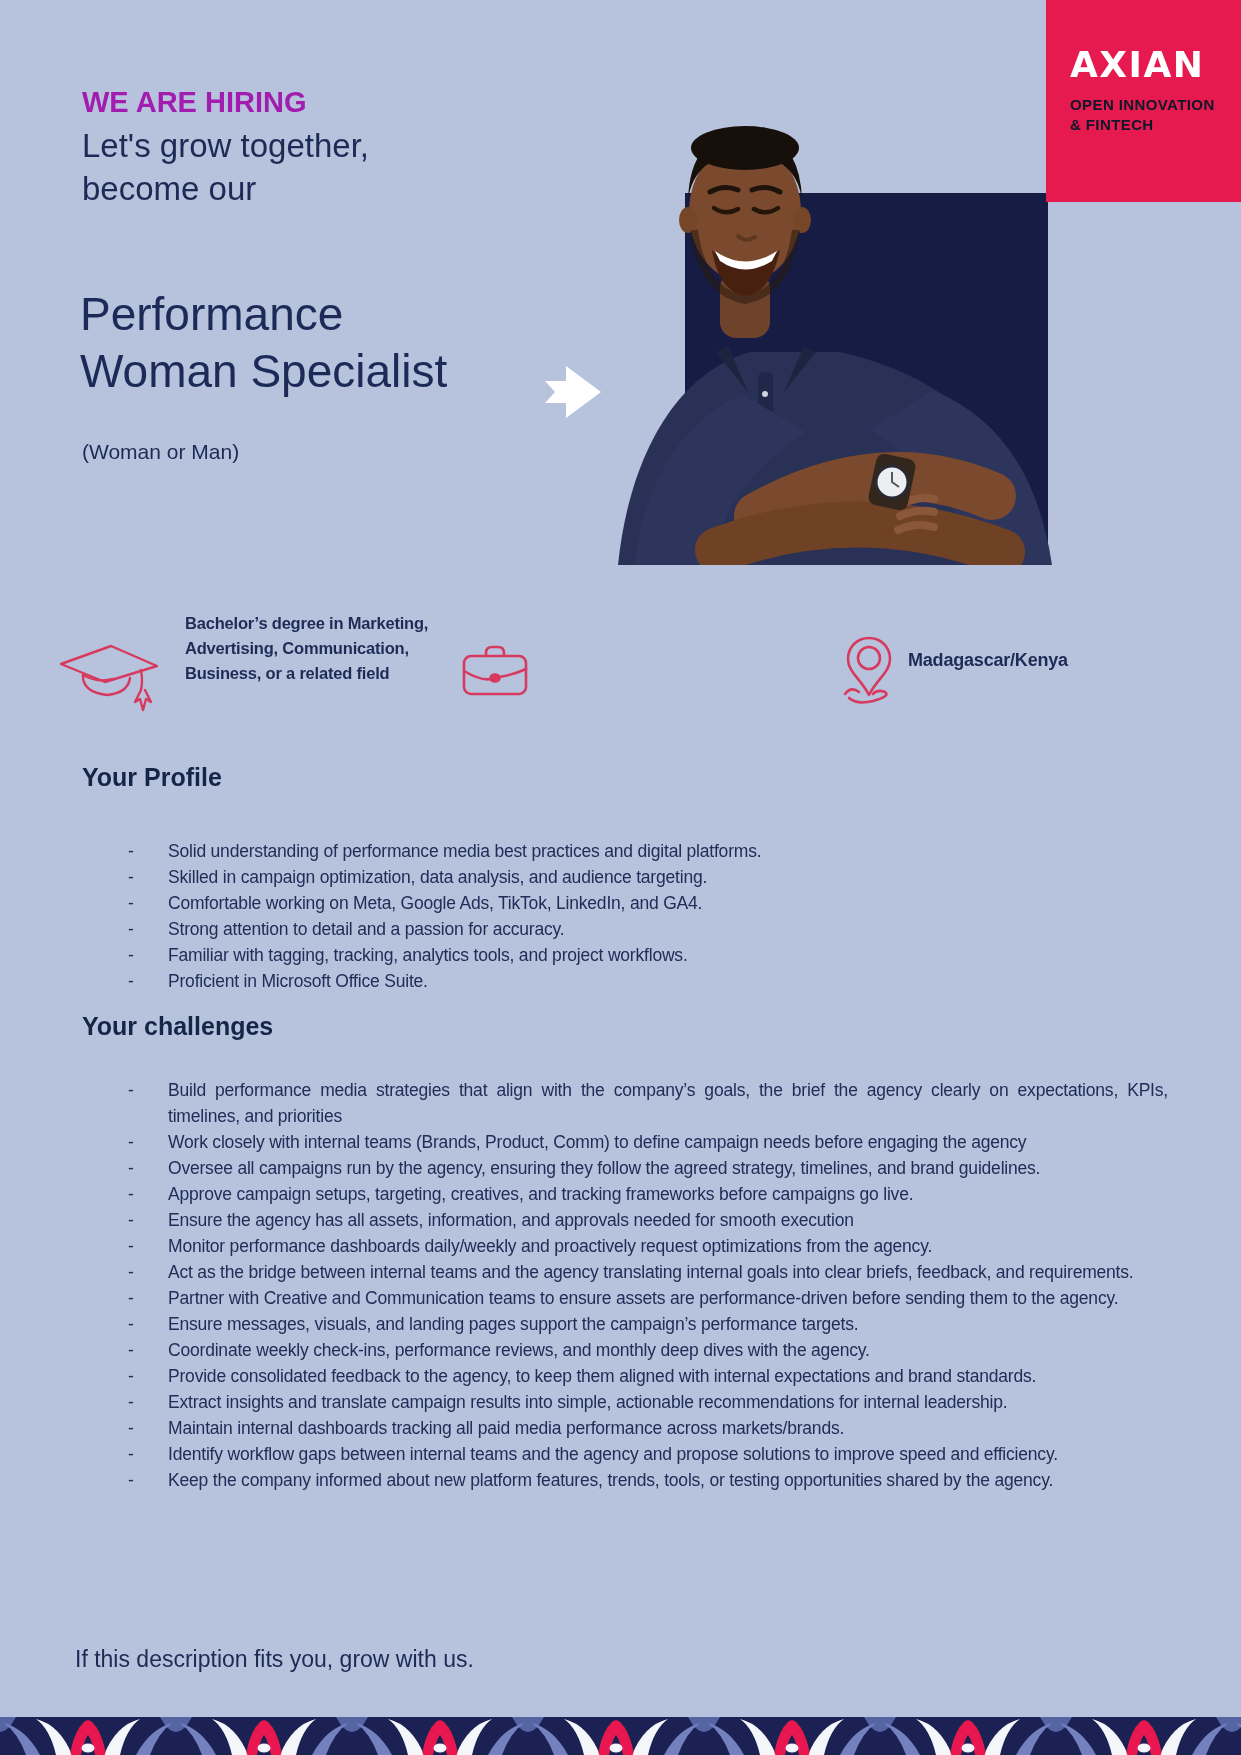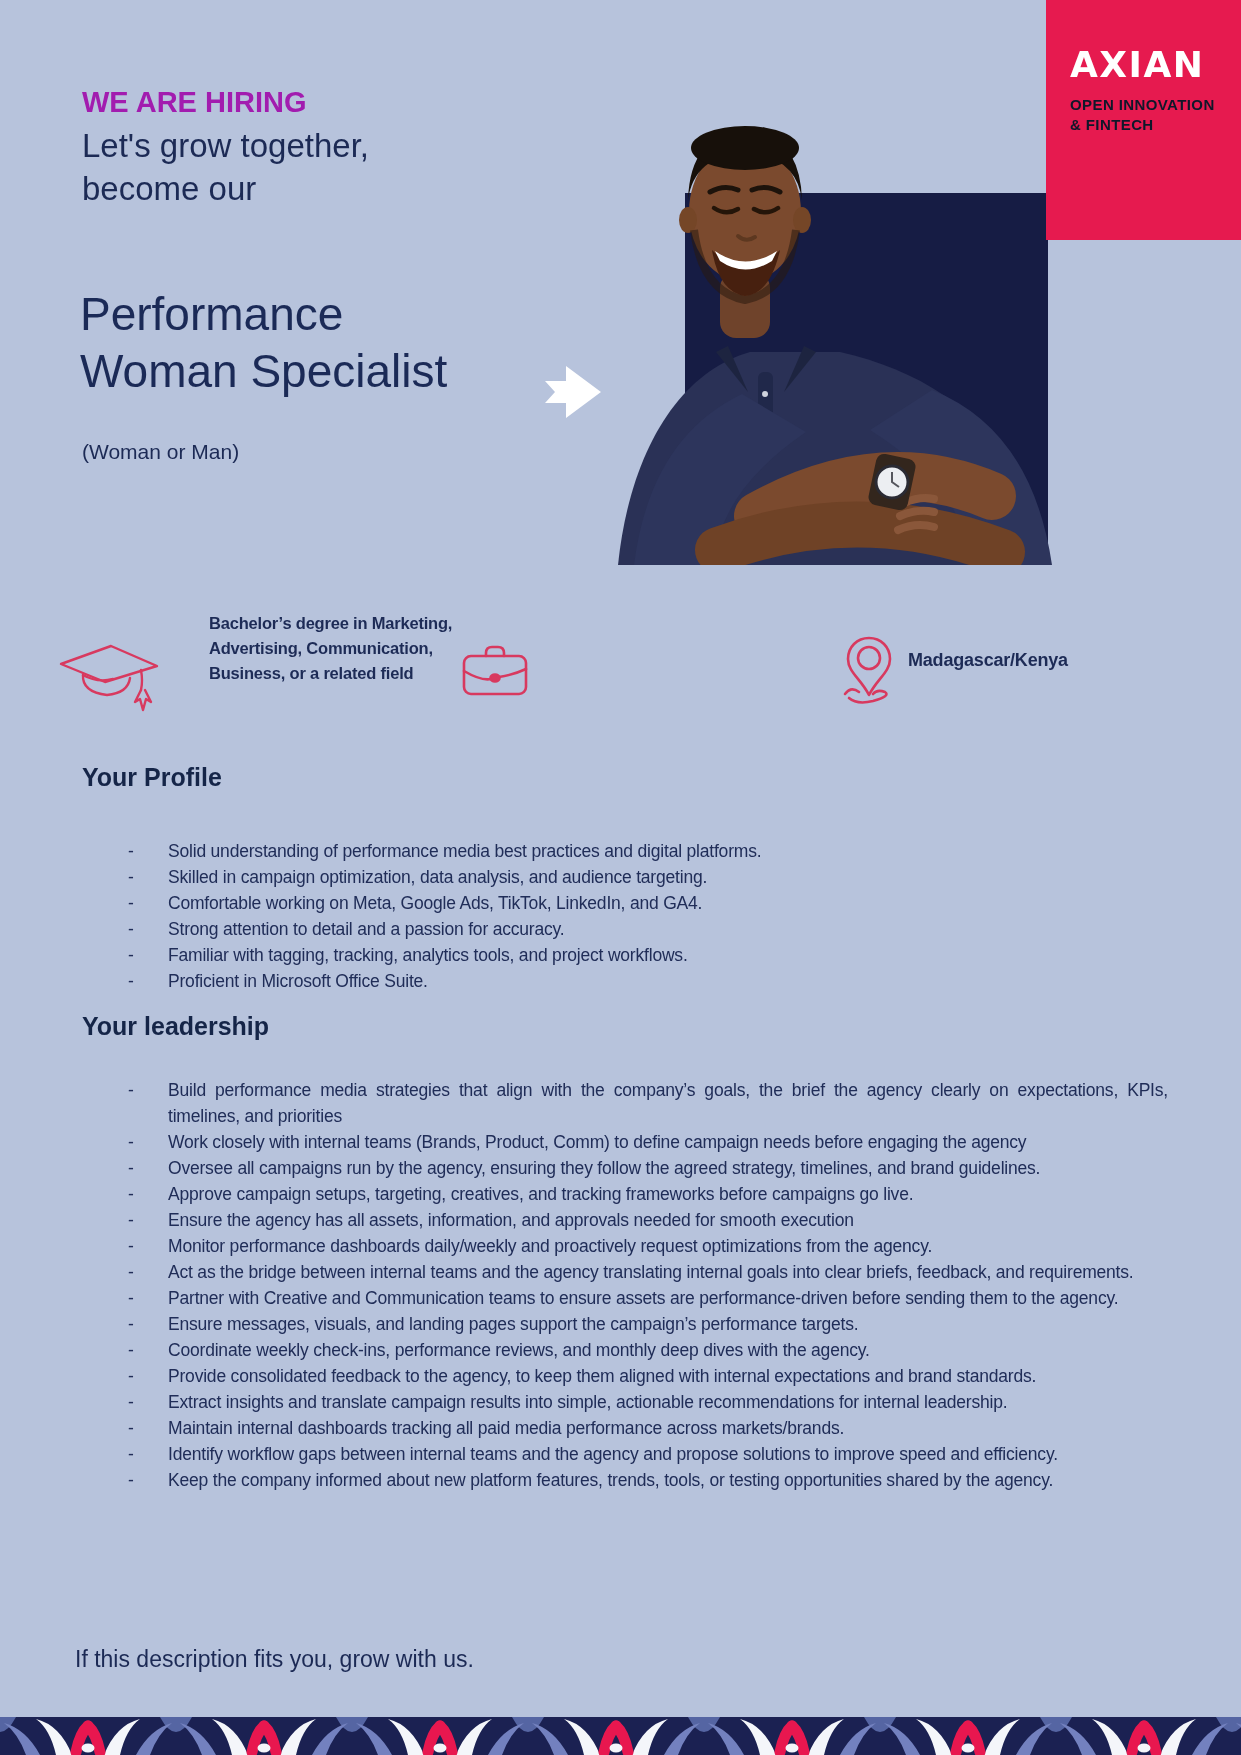--- a/index.html
+++ b/index.html
@@ -1,40 +1,40 @@
 <!DOCTYPE html>
 <html><head>
 <meta charset="utf-8">
 <style>
   html,body{margin:0;padding:0;}
   body{width:1241px;height:1755px;font-family:"Liberation Sans",sans-serif;}
   .page{position:relative;width:1241px;height:1755px;background:#b7c3dc;overflow:hidden;}
 
   
-  .brand-box{position:absolute;left:1046px;top:0;width:195px;height:240px;background:#e61a4f;}
+  .brand-box{position:absolute;left:1046px;top:0;width:195px;height:202px;background:#e61a4f;}
   .brand-logo{position:absolute;left:24px;top:44px;color:#ffffff;font-weight:bold;
               font-size:36px;letter-spacing:1.5px;font-family:"DejaVu Sans","Liberation Sans",sans-serif;}
   .brand-tag{position:absolute;left:24px;color:#0f172a;font-weight:bold;font-size:15px;letter-spacing:.4px;}
   .brand-tag.t1{top:96px;} .brand-tag.t2{top:116px;}
 
   
   .kicker{position:absolute;left:82px;top:86px;font-size:29px;font-weight:bold;color:#a21caf;}
   .intro{position:absolute;left:82px;top:124px;font-size:33px;color:#1c2a55;line-height:43px;}
   .job-title{position:absolute;left:80px;top:286px;font-size:46px;color:#1b2a57;line-height:57px;}
   .job-subtitle{position:absolute;left:82px;top:440px;font-size:21px;color:#1c2a55;}
 
   
   .photo-box{position:absolute;left:685px;top:193px;width:363px;height:372px;background:#161c44;}
   .person-svg{position:absolute;left:600px;top:100px;}
   .arrow-svg{position:absolute;left:545px;top:366px;}
 
   
   .qual-icon{position:absolute;}
   .qual-text{position:absolute;font-weight:bold;color:#1d2b56;font-size:16.5px;line-height:25px;letter-spacing:-.2px;}
-  .qt-degree{left:185px;top:611px;width:248px;margin-left:24px;}
+  .qt-degree{left:185px;top:611px;width:248px;}
   .qt-exp{left:546px;top:640px;width:264px;}
   .qt-loc{left:908px;top:648px;width:260px;font-size:18px;}
 
   
   .section-heading{position:absolute;left:82px;font-size:25px;font-weight:bold;color:#152548;}
   .h-profile{top:763px;} .h-challenges{top:1012px;}
   .list{position:absolute;left:128px;width:1040px;list-style:none;margin:0;padding:0;}
   .l-profile{top:838px;} .l-challenges{top:1077px;}
   .item{display:flex;font-size:17.5px;line-height:26px;color:#202d58;letter-spacing:-.2px;}
   .item .marker{flex:0 0 40px;}
@@ -178,21 +178,21 @@
     <li class="item">
         <span class="marker">-</span>
         <span class="text">Familiar with tagging, tracking, analytics tools, and project workflows.</span>
       </li>
     <li class="item">
         <span class="marker">-</span>
         <span class="text">Proficient in Microsoft Office Suite.</span>
       </li>
   </ul>
 
-  <div class="section-heading h-challenges">Your leadership</div>
+  <div class="section-heading h-challenges">Your challenges</div>
   <ul class="list l-challenges">
     <li class="item">
         <span class="marker">-</span>
         <span class="text">Build performance media strategies that align with the company’s goals, the brief the agency clearly on expectations, KPIs, timelines, and priorities</span>
       </li>
     <li class="item">
         <span class="marker">-</span>
         <span class="text">Work closely with internal teams (Brands, Product, Comm) to define campaign needs before engaging the agency</span>
       </li>
     <li class="item">

